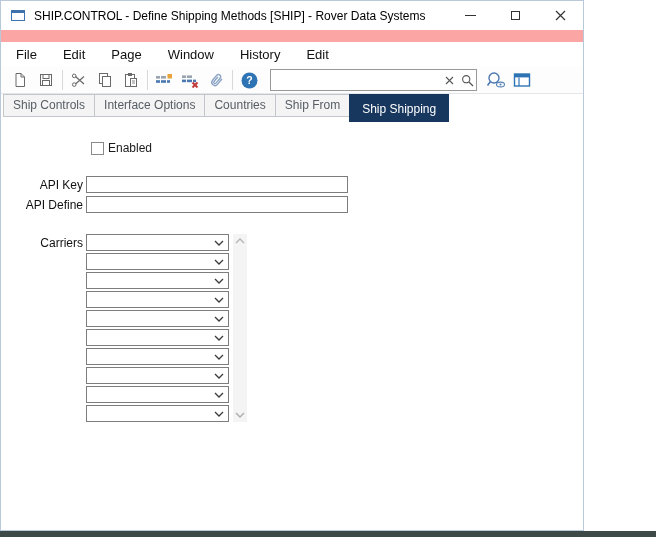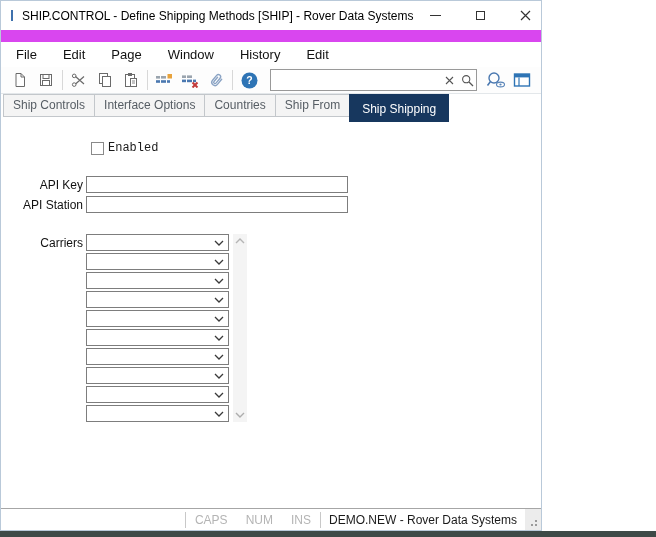--- a/index.html
+++ b/index.html
@@ -3,24 +3,24 @@
 <meta charset="utf-8">
 <style>
   * { margin:0; padding:0; box-sizing:border-box; }
   html,body { background:#fff; }
   body {
     font-family:"Liberation Sans","DejaVu Sans",sans-serif;
     font-size:12px; color:#1a1a1a;
     width:656px; height:537px; overflow:hidden;
   }
   .window {
-    width:542px; height:531px;
+    width:584px; height:531px;
     border:1px solid #b9c9d9;
     display:flex; flex-direction:column;
-    background:#d946ef;
+    background:#fca5a5;
   }
   .bottom-strip { width:656px; height:6px; background:#3e4a47; }
 
   
   .titlebar { height:29px; display:flex; align-items:center; flex:0 0 auto; background:#fff; }
   .app-icon { width:14px; height:11px; border:1px solid #3f71ad; border-top:3px solid #3f71ad; margin:0 9px 0 10px; background:#fff; }
   .title-text { font-size:12px; color:#000; white-space:nowrap; }
   .win-controls { margin-left:auto; display:flex; height:100%; }
   .win-btn { width:45px; height:100%; display:flex; align-items:center; justify-content:center; cursor:default; }
   .glyph-min { width:11px; height:1px; background:#333; }
@@ -46,21 +46,21 @@
     color:#565d64; font-size:12px; white-space:nowrap;
   }
   .tab:first-child { margin-left:0; }
   .tab.active {
     height:28px; line-height:28px; padding:0 12px;
     background:#17375e; border:1px solid #17375e; color:#fff;
   }
 
   
   .content { flex:1 1 auto; position:relative; background:#fff; overflow:hidden; }
-  .row-enabled { position:absolute; left:90px; top:19px; display:flex; align-items:flex-end;font-family:Liberation Mono, monospace; }
+  .row-enabled { position:absolute; left:90px; top:19px; display:flex; align-items:flex-end; }
   .checkbox { width:13px; height:13px; border:1px solid #8a8a8a; background:#fff; margin-right:4px; }
   .field-row { position:absolute; left:0; display:flex; align-items:center; }
   .field-label { width:85px; text-align:right; padding-right:3px; color:#111; font-size:12px; }
   .text-input { width:262px; height:17px; border:1px solid #7d7d7d; background:#fff; font-family:inherit; font-size:12px; padding:0 3px; outline:none; }
   .row-apikey { top:54px; }
   .row-apisecret { top:74px; }
 
   .carriers-block { position:absolute; left:0; top:112px; display:flex; }
   .carriers-rows { display:flex; flex-direction:column; }
   .combo {
@@ -232,21 +232,21 @@
       <span class="checkbox"></span>
       <span>Enabled</span>
     </div>
 
     <div class="field-row row-apikey">
       <span class="field-label">API Key</span>
       <input class="text-input" type="text" value="" style="">
     </div>
 
     <div class="field-row row-apisecret">
-      <span class="field-label">API Station</span>
+      <span class="field-label">API Define</span>
       <input class="text-input" type="text" value="" style="">
     </div>
 
     <div class="carriers-block">
       <span class="field-label" style="padding-top:2px;padding-left:23px;">Carriers</span>
       <div class="carriers-rows">
           <div class="combo">
             <span class="combo-value"></span>
             <span class="combo-arrow">
               <svg width="10" height="6" viewBox="0 0 10 6">
@@ -336,25 +336,15 @@
         <span class="vs-arrow">
           <svg width="10" height="6" viewBox="0 0 10 6">
               <polyline points="1,1 5,5 9,1" fill="none" stroke="#adadad" stroke-width="1.4"></polyline>
             </svg>
         </span>
       </div>
     </div>
 
   </div>
 
-  <div class="statusbar">
-    <span class="sb-spacer"></span>
-    <span class="sb-div"></span>
-    <span class="sb-key">CAPS</span>
-    <span class="sb-key">NUM</span>
-    <span class="sb-key">INS</span>
-    <span class="sb-div"></span>
-    <span class="sb-session">DEMO.NEW - Rover Data Systems</span>
-    <span class="sb-gripzone"></span>
-  </div>
 
 </div>
 <div class="bottom-strip"></div>
 
 </body></html>

